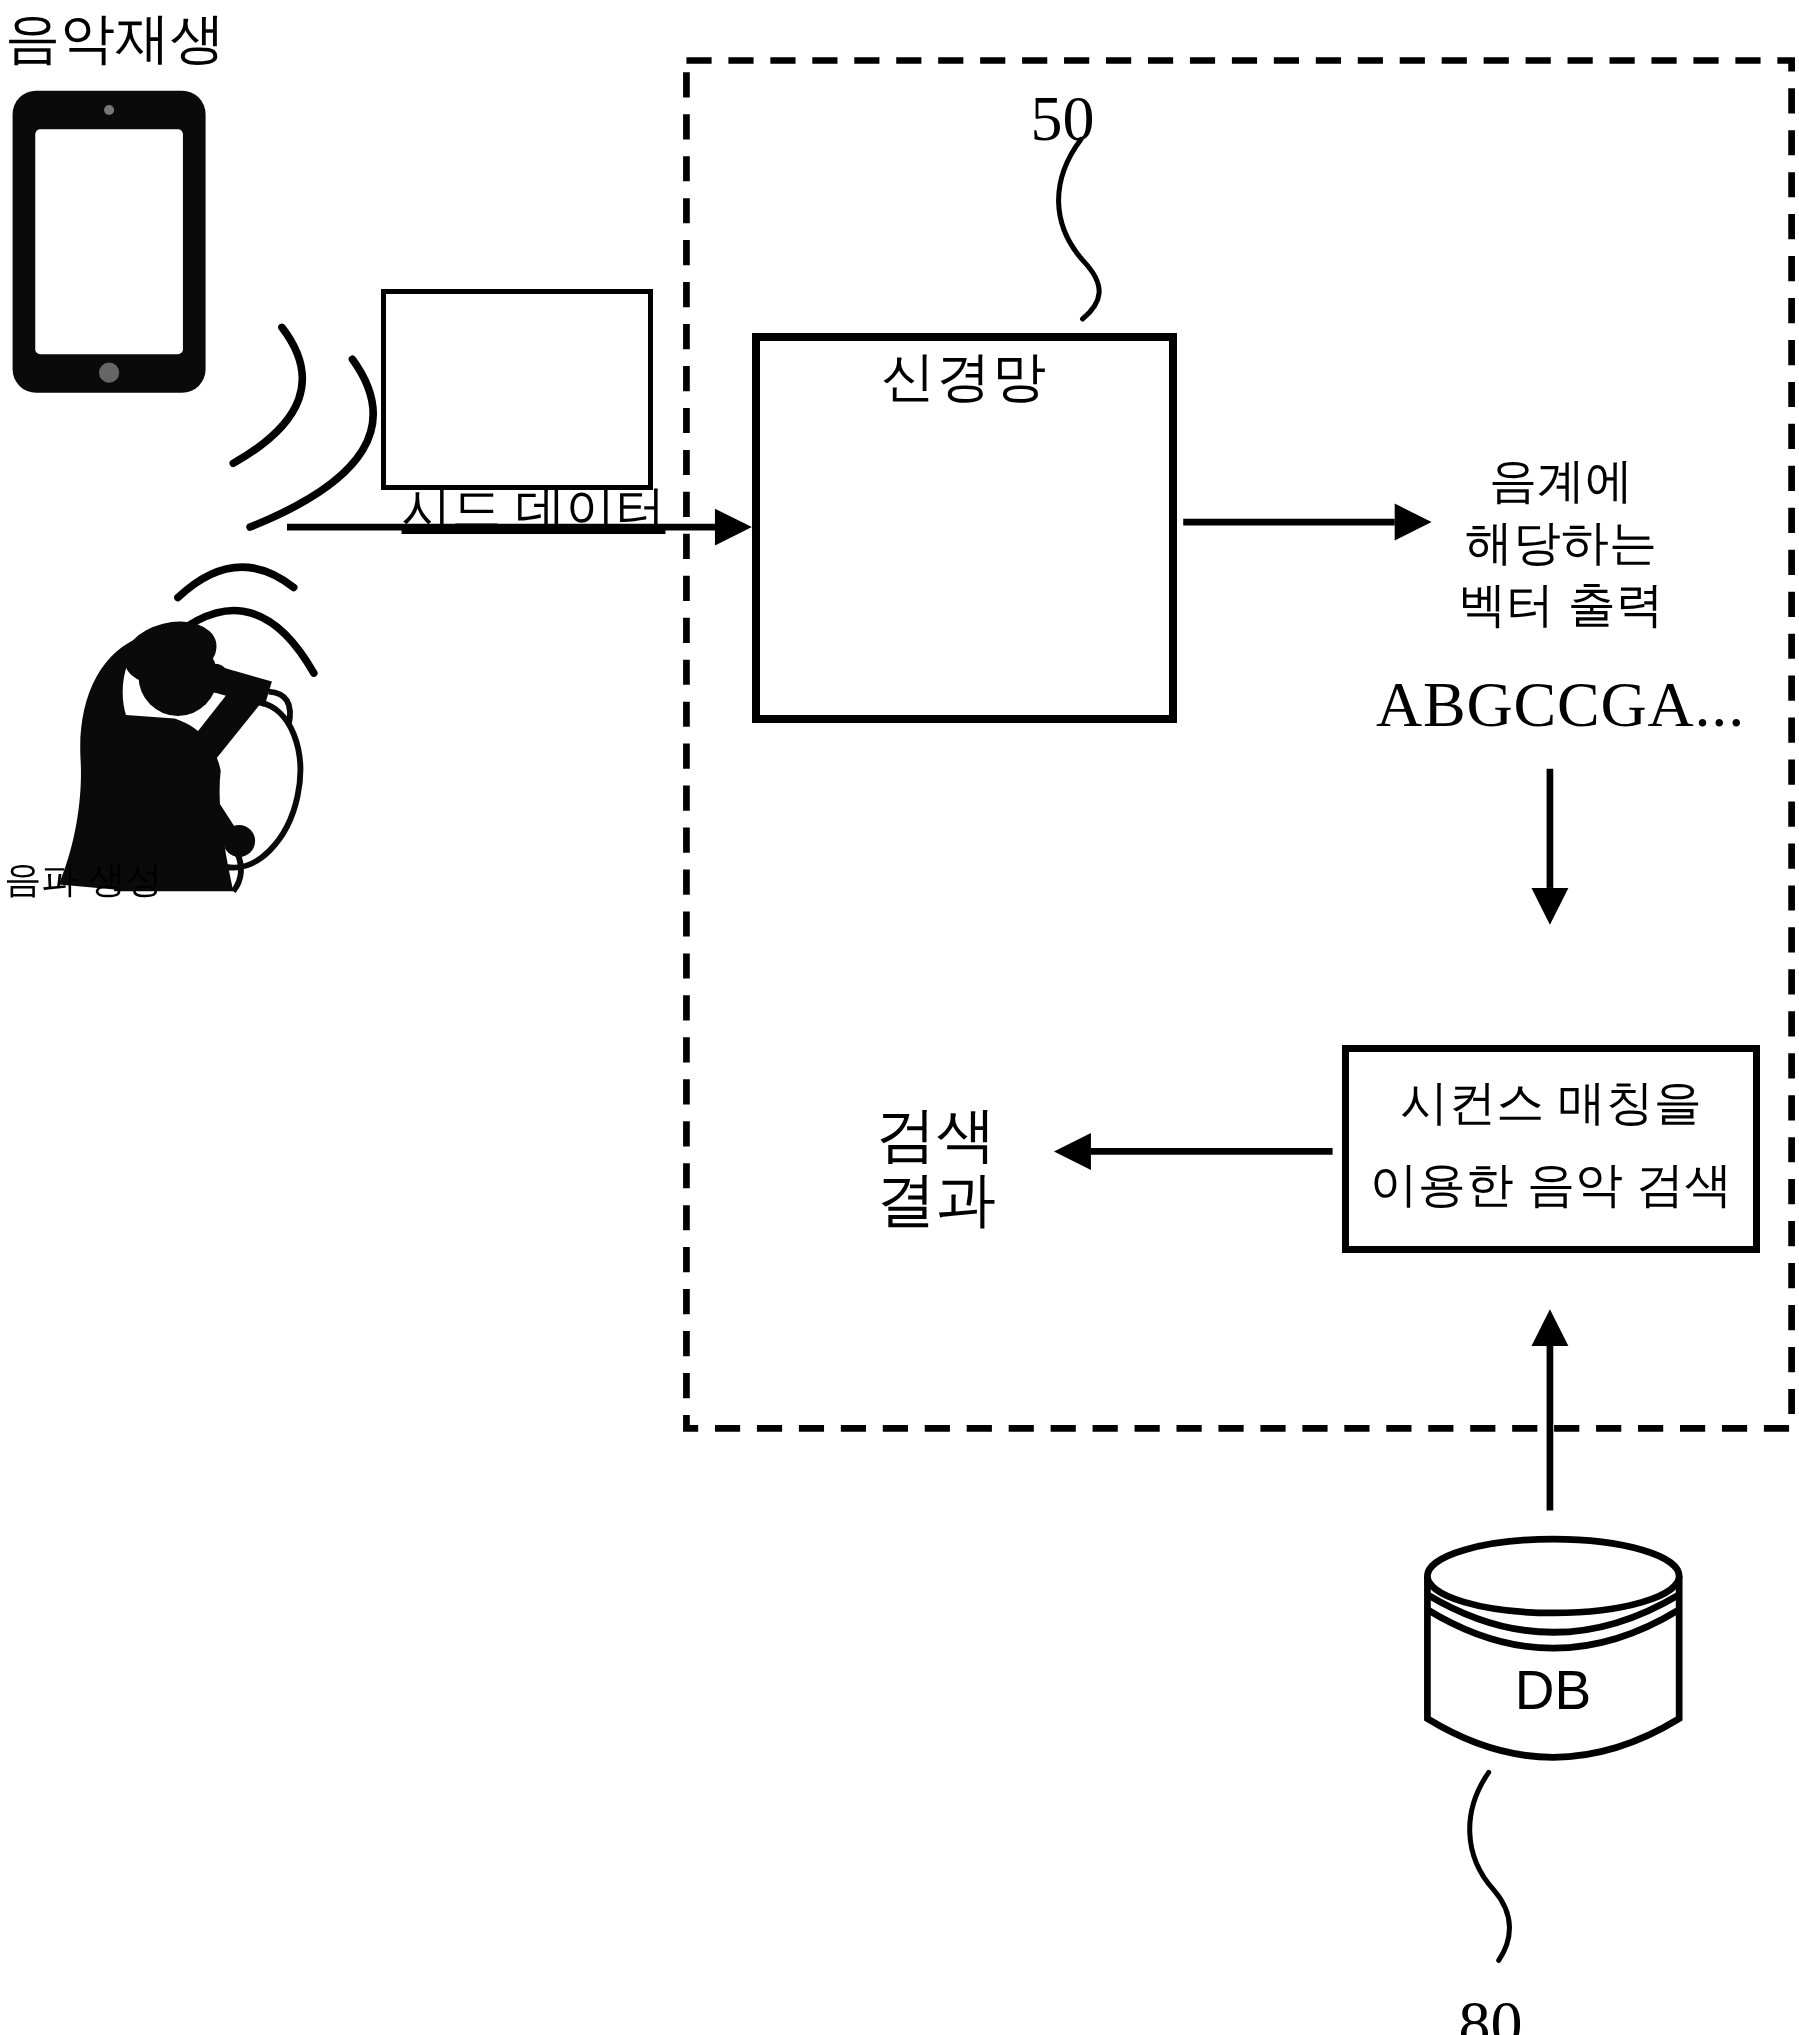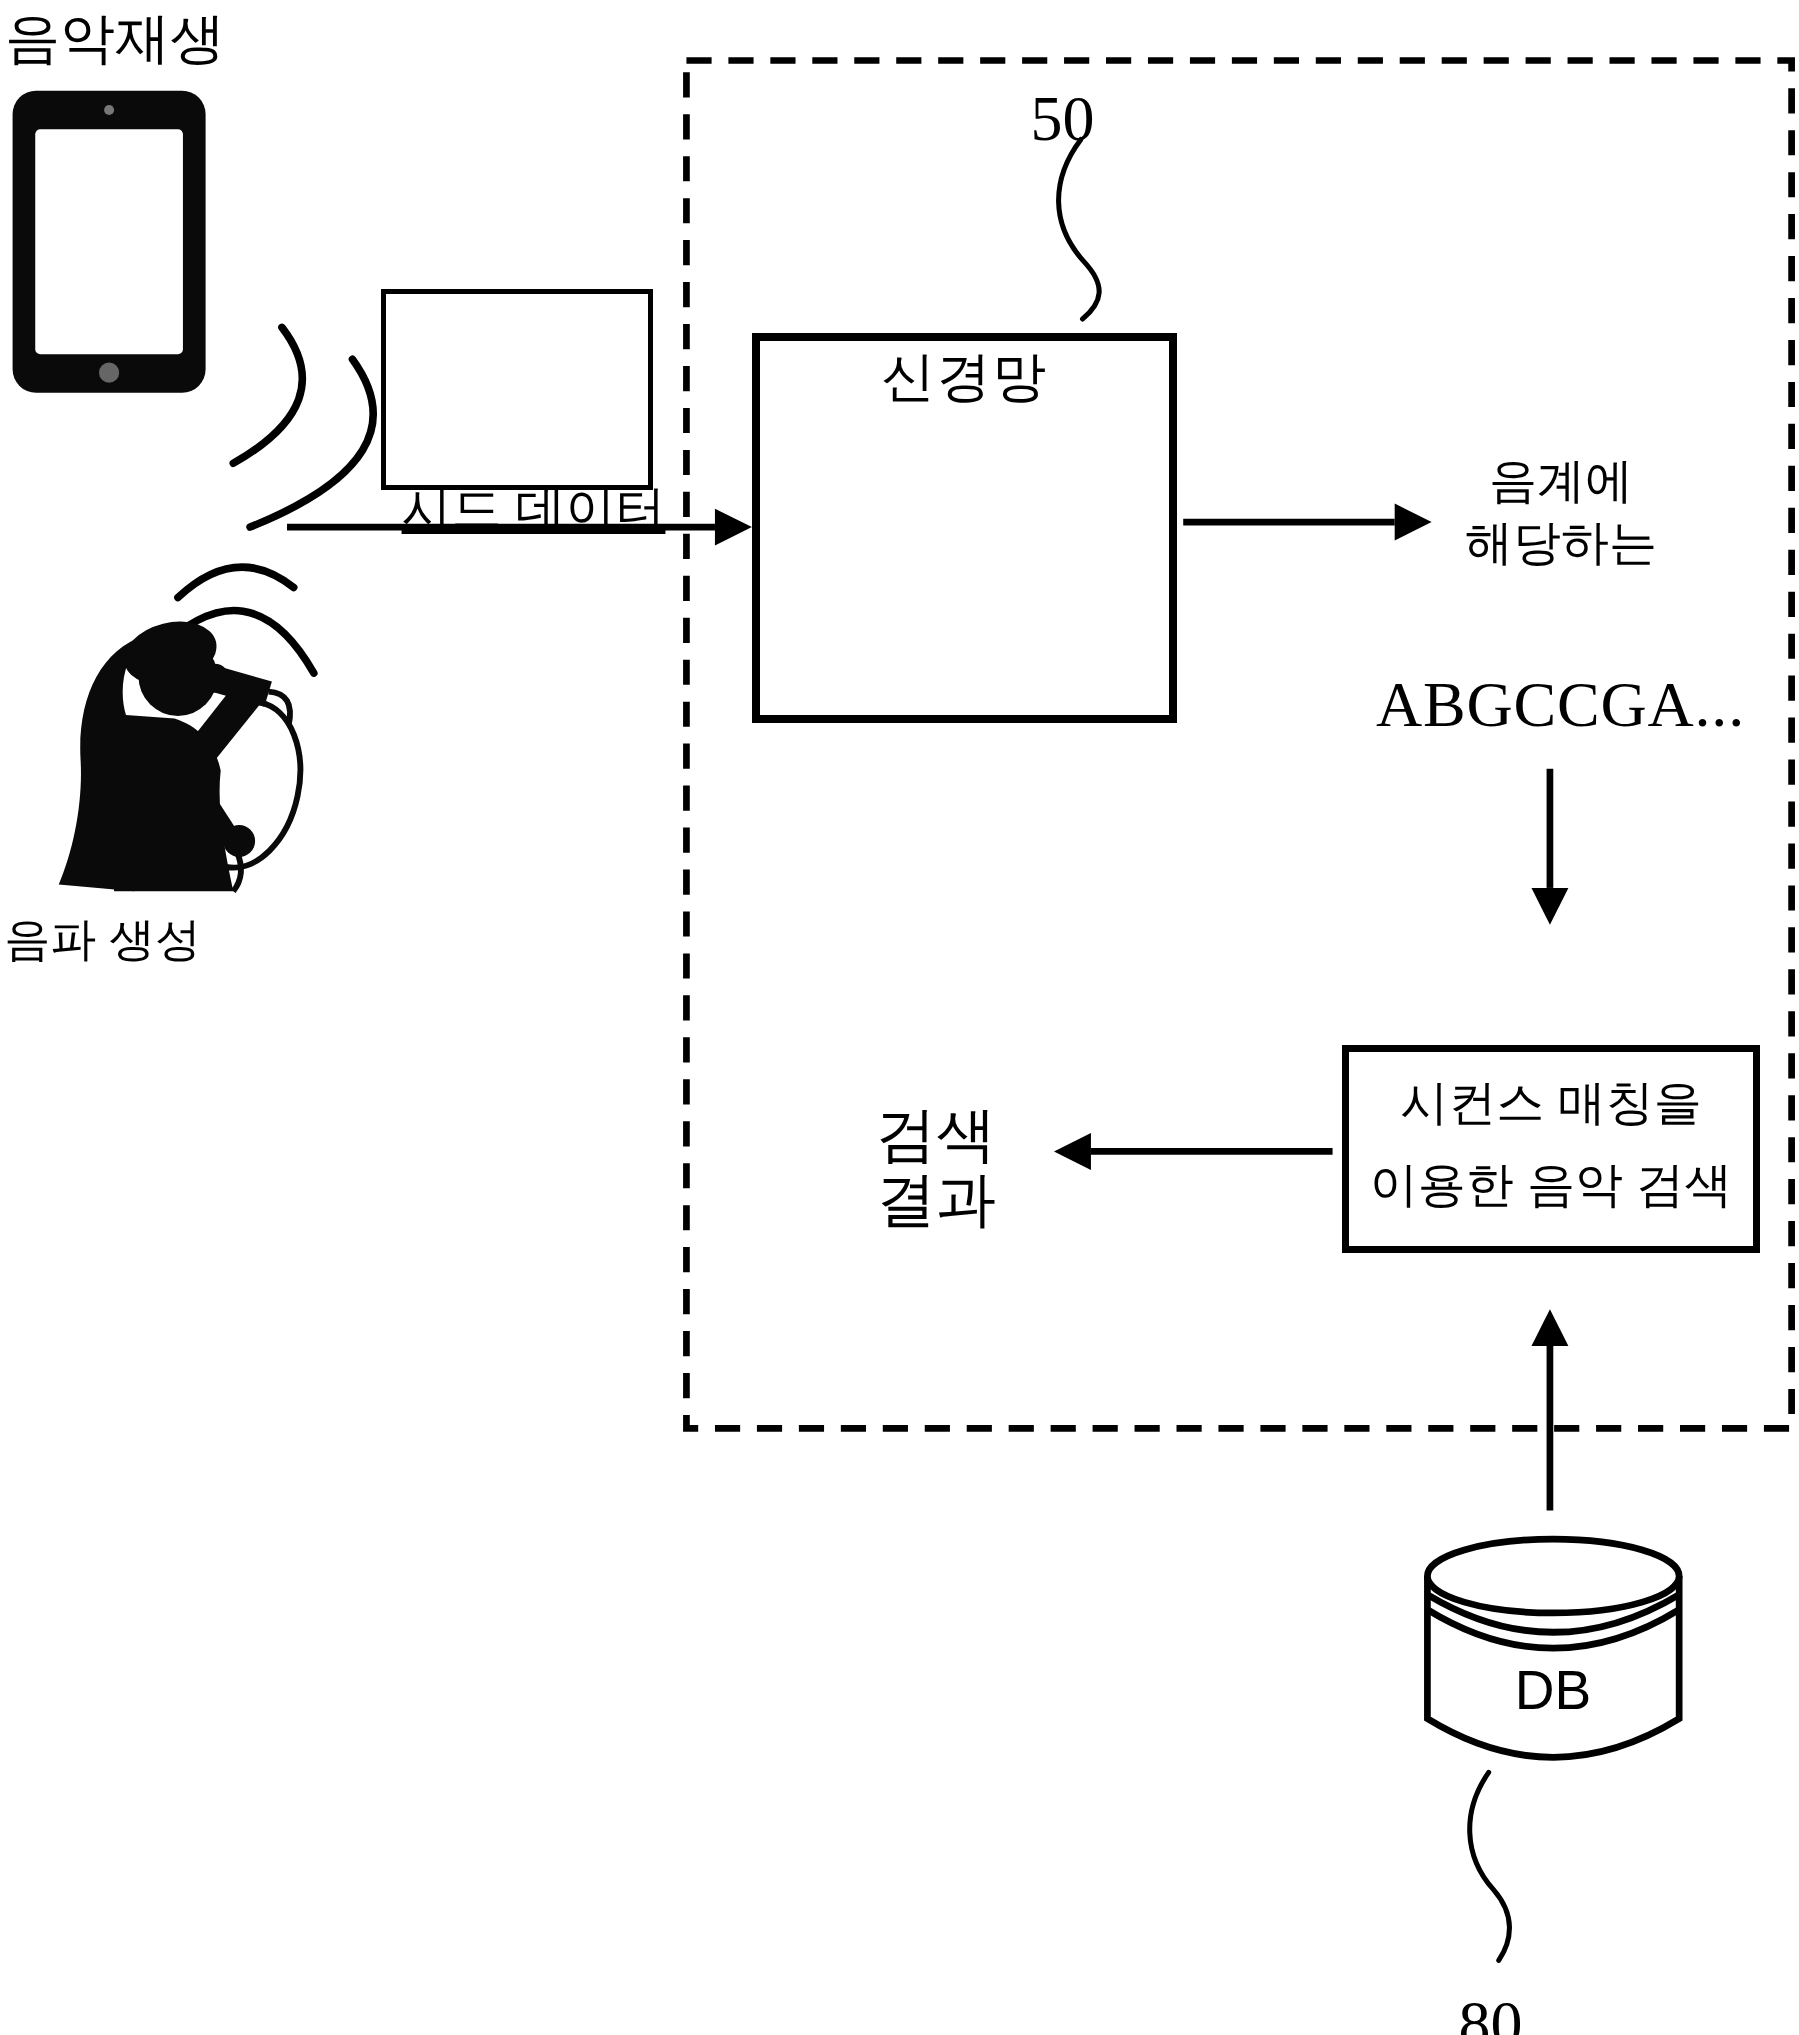--- a/index.html
+++ b/index.html
@@ -22,21 +22,21 @@
     flex-direction:column;box-sizing:border-box;
   }
   #neural-network-box{left:752px;top:333px;width:425px;height:390px;}
   #neural-network-box .t{font-size:54px;letter-spacing:1.7px;}
   #music-search-box{left:1342px;top:1045px;width:418px;height:208px;border-width:7.6px;}
   #music-search-box .t{font-size:48px;line-height:62px;white-space:nowrap;}
   #waveform-box{left:381px;top:289px;width:272px;height:201px;border:5px solid #000;
     position:absolute;background:#fff;box-sizing:border-box;}
   #music-playback-label{left:5px;top:1.7px;font-size:55px;}
   #seed-data-label{left:391px;top:456px;width:285px;font-size:50px;text-decoration:underline;}
-  #sound-generation-label{left:4.2px;top:909px;font-size:46px;}
+  #sound-generation-label{left:4.2px;top:855px;font-size:37px;}
   #ref-50-label{left:1004px;top:62px;width:117px;font-size:64px;}
   #output-vector-label{left:1393px;top:430px;width:336px;font-size:48px;line-height:62px;}
   #sequence-output-label{left:1376px;top:648px;width:369px;font-size:64px;letter-spacing:0.8px;}
   #search-result-label{left:872px;top:1082px;width:128px;font-size:60px;line-height:65px;}
   #db-label{left:1486px;top:1638px;width:134px;font-size:55px;}
   #ref-80-label{left:1432px;top:1967px;width:117px;font-size:64px;}
   .line-block div{display:block;}
 </style>
 </head>
 <body>
@@ -146,20 +146,21 @@
 
   <div class="lbl serif center" id="ref-50-label">50</div>
 
   <div class="box" id="neural-network-box">
     <div class="t ko">신경망</div>
   </div>
 
   <div class="lbl ko center line-block" id="output-vector-label">
     <div>음계에</div>
     <div>해당하는</div>
+    <div>벡터 출력</div>
   </div>
 
   <div class="lbl serif center" id="sequence-output-label">ABGCCGA...</div>
 
   <div class="box" id="music-search-box">
     <div class="t ko center">시컨스 매칭을</div>
     <div class="t ko center">이용한 음악 검색</div>
   </div>
 
   <div class="lbl ko center line-block" id="search-result-label">

